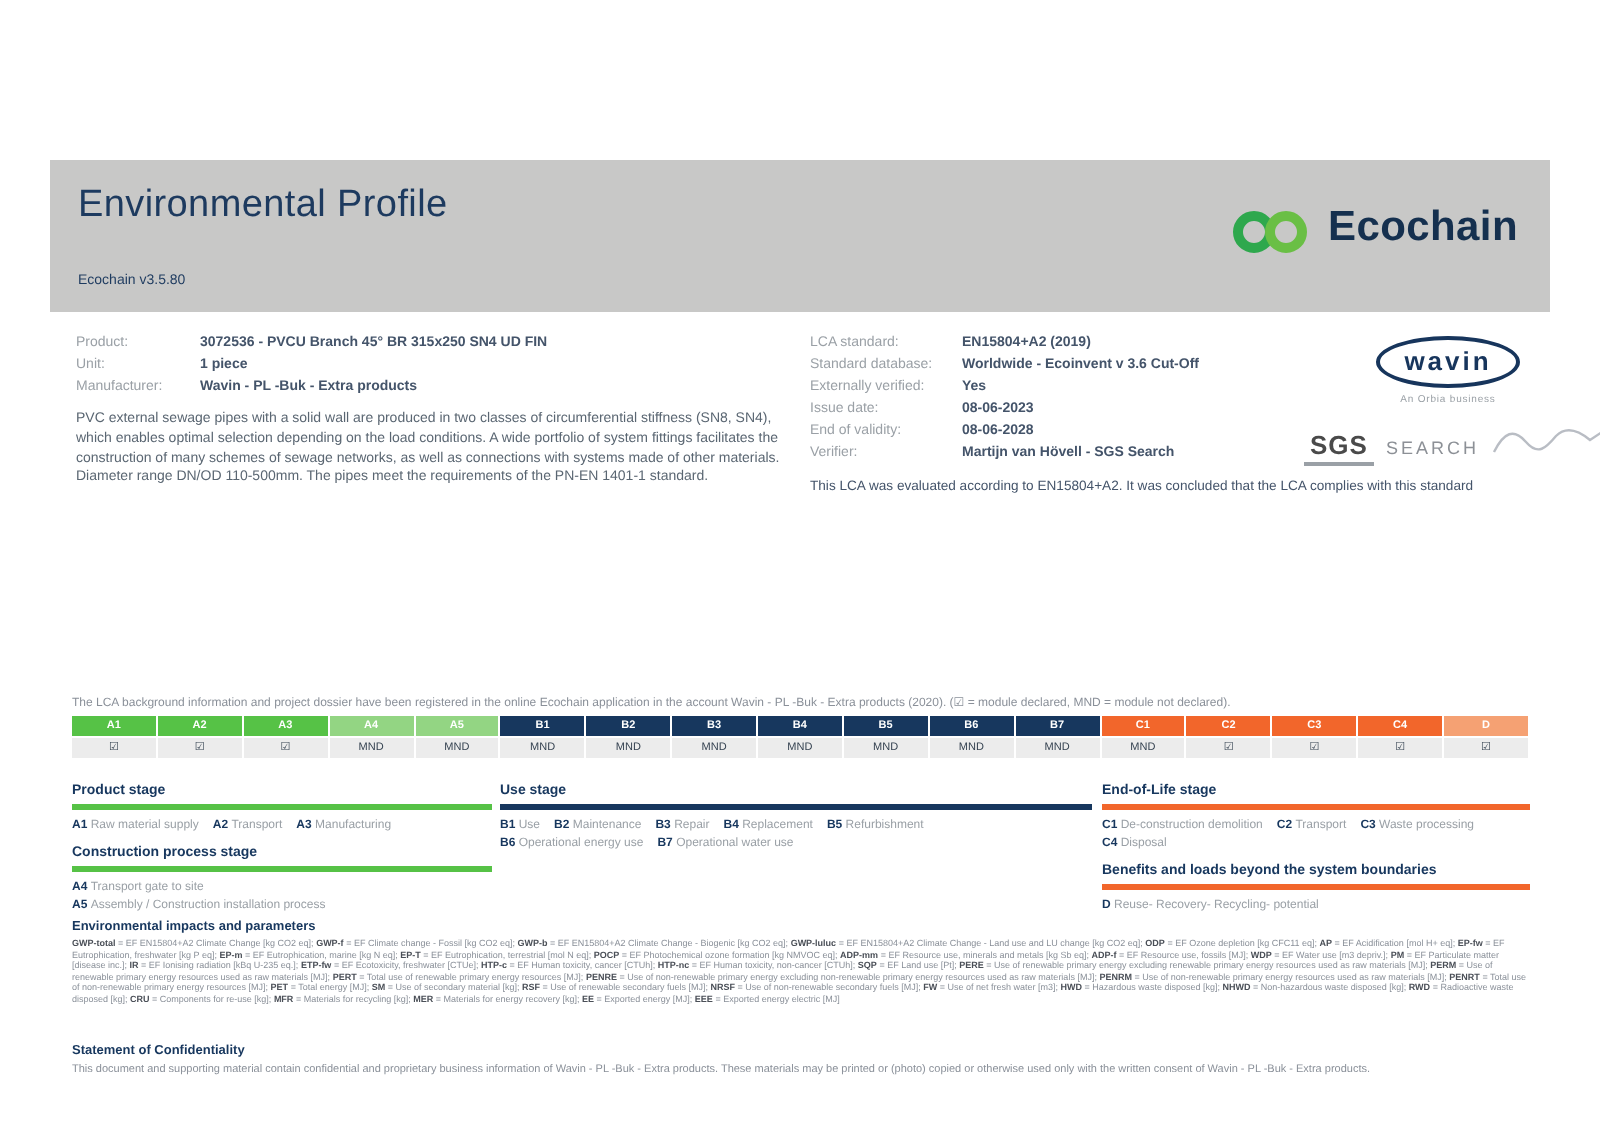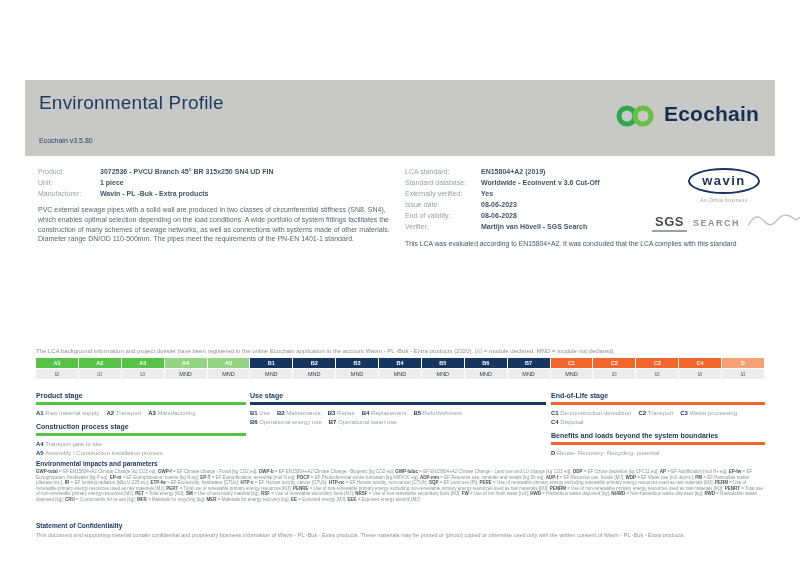--- a/index.html
+++ b/index.html
@@ -25,21 +25,21 @@
   .lca-block .info-label { width:76px; }
   .desc { position:absolute; left:38px; top:165px; width:362px; font-size:7px; line-height:1.4; color:#5a6672; }
   .eval-note { position:absolute; left:405px; top:200px; width:372px; font-size:6.8px; color:#44546a; }
 
   
   .wavin-box { position:absolute; left:678px; top:128px; width:92px; text-align:center; }
   .wavin-oval { display:inline-block; border:2px solid #17355c; border-radius:50%; padding:3px 12px 4px; font-size:13px; font-weight:bold; color:#17355c; letter-spacing:1.5px; }
   .wavin-sub { margin-top:3px; font-size:5px; color:#9aa0a6; letter-spacing:.4px; }
   .sgs-box { position:absolute; left:652px; top:172px; display:flex; align-items:center; gap:6px; }
   .sgs-text { font-size:13px; font-weight:bold; color:#4a4a4a; border-bottom:2px solid #9aa0a6; padding:0 3px 1px; letter-spacing:.5px;text-align:right; }
-  .search-text { font-size:9px; font-weight:bold; color:#8c9096; letter-spacing:1.5px; }
+  .search-text { font-size:9px; font-weight:normal; color:#8c9096; letter-spacing:1.5px; }
 
   
   .table-intro { position:absolute; left:36px; top:307px; width:740px; font-size:6px; color:#8a9099; }
   .mod-table { position:absolute; left:36px; top:318px; width:728px; }
   .mod-row { display:flex; gap:1px; }
   .mod-h { flex:1; height:10px; line-height:10px; text-align:center; color:#ffffff; font-size:5.5px; font-weight:bold; }
   .mod-v { flex:1; height:10px; line-height:10px; text-align:center; color:#33404f; font-size:5.5px; background:#ececec; margin-top:1px; }
 
   
   .stage-col { position:absolute; top:352px; }

